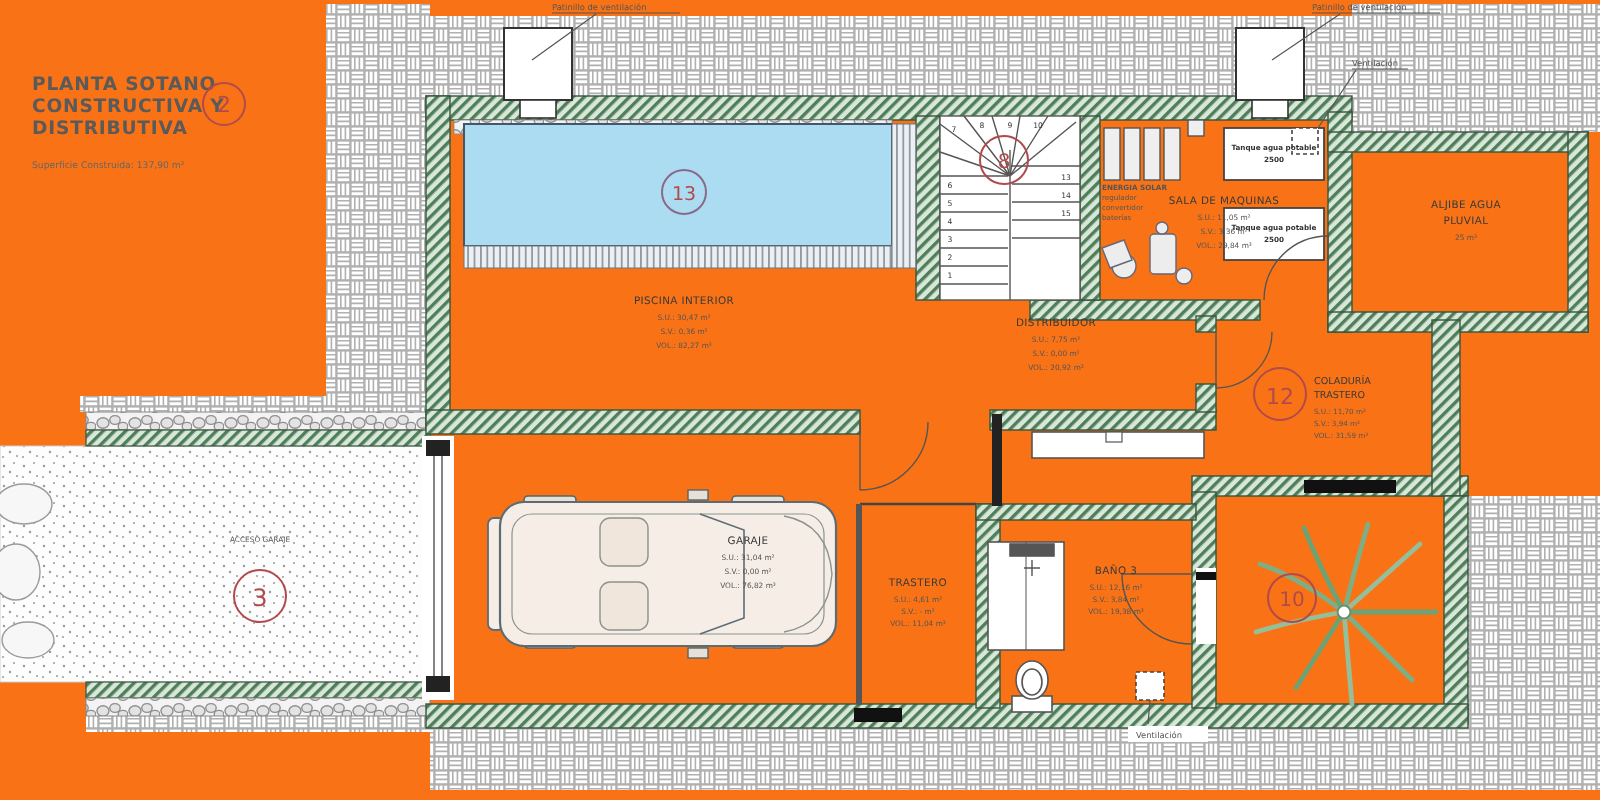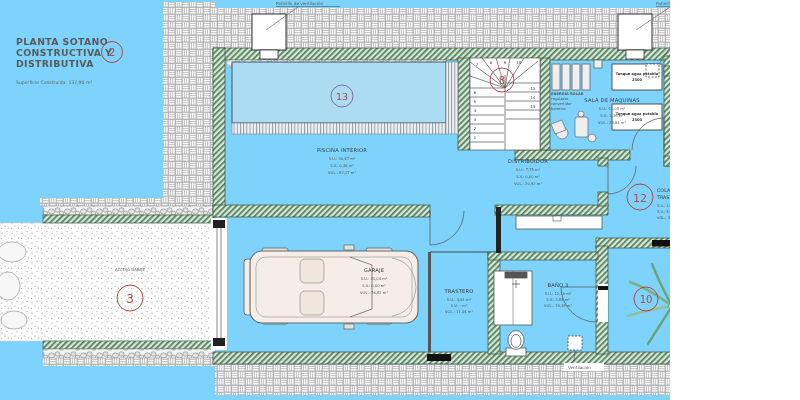--- a/index.html
+++ b/index.html
@@ -1,16 +1,16 @@
 <!DOCTYPE html>
 <html><head>
 <meta charset="utf-8">
 <style>
   html,body{margin:0;padding:0;background:#fff;}
-  .stage{position:relative;width:670px;height:400px;background:#7dd3fc;overflow:hidden;
+  .stage{position:relative;width:800px;height:400px;background:#f97316;overflow:hidden;
          font-family:"DejaVu Sans",sans-serif;}
   svg text{font-family:"DejaVu Sans",sans-serif;fill:#3f3f3f;}
   .title-line{font-size:9.3px;fill:#5a5a5a;letter-spacing:.4px;font-weight:600;}
   .area-note{font-size:4.6px;fill:#666;}
   .rname{font-size:5.2px;fill:#3a3a3a;text-anchor:middle;letter-spacing:.2px;}
   .rname-l{font-size:4.8px;fill:#3a3a3a;}
   .rstat{font-size:3.7px;fill:#555;text-anchor:middle;}
   .rstat-l{font-size:3.6px;fill:#555;}
   .ann{font-size:4.2px;fill:#555;}
   .tread{font-size:3.8px;fill:#333;text-anchor:middle;}

